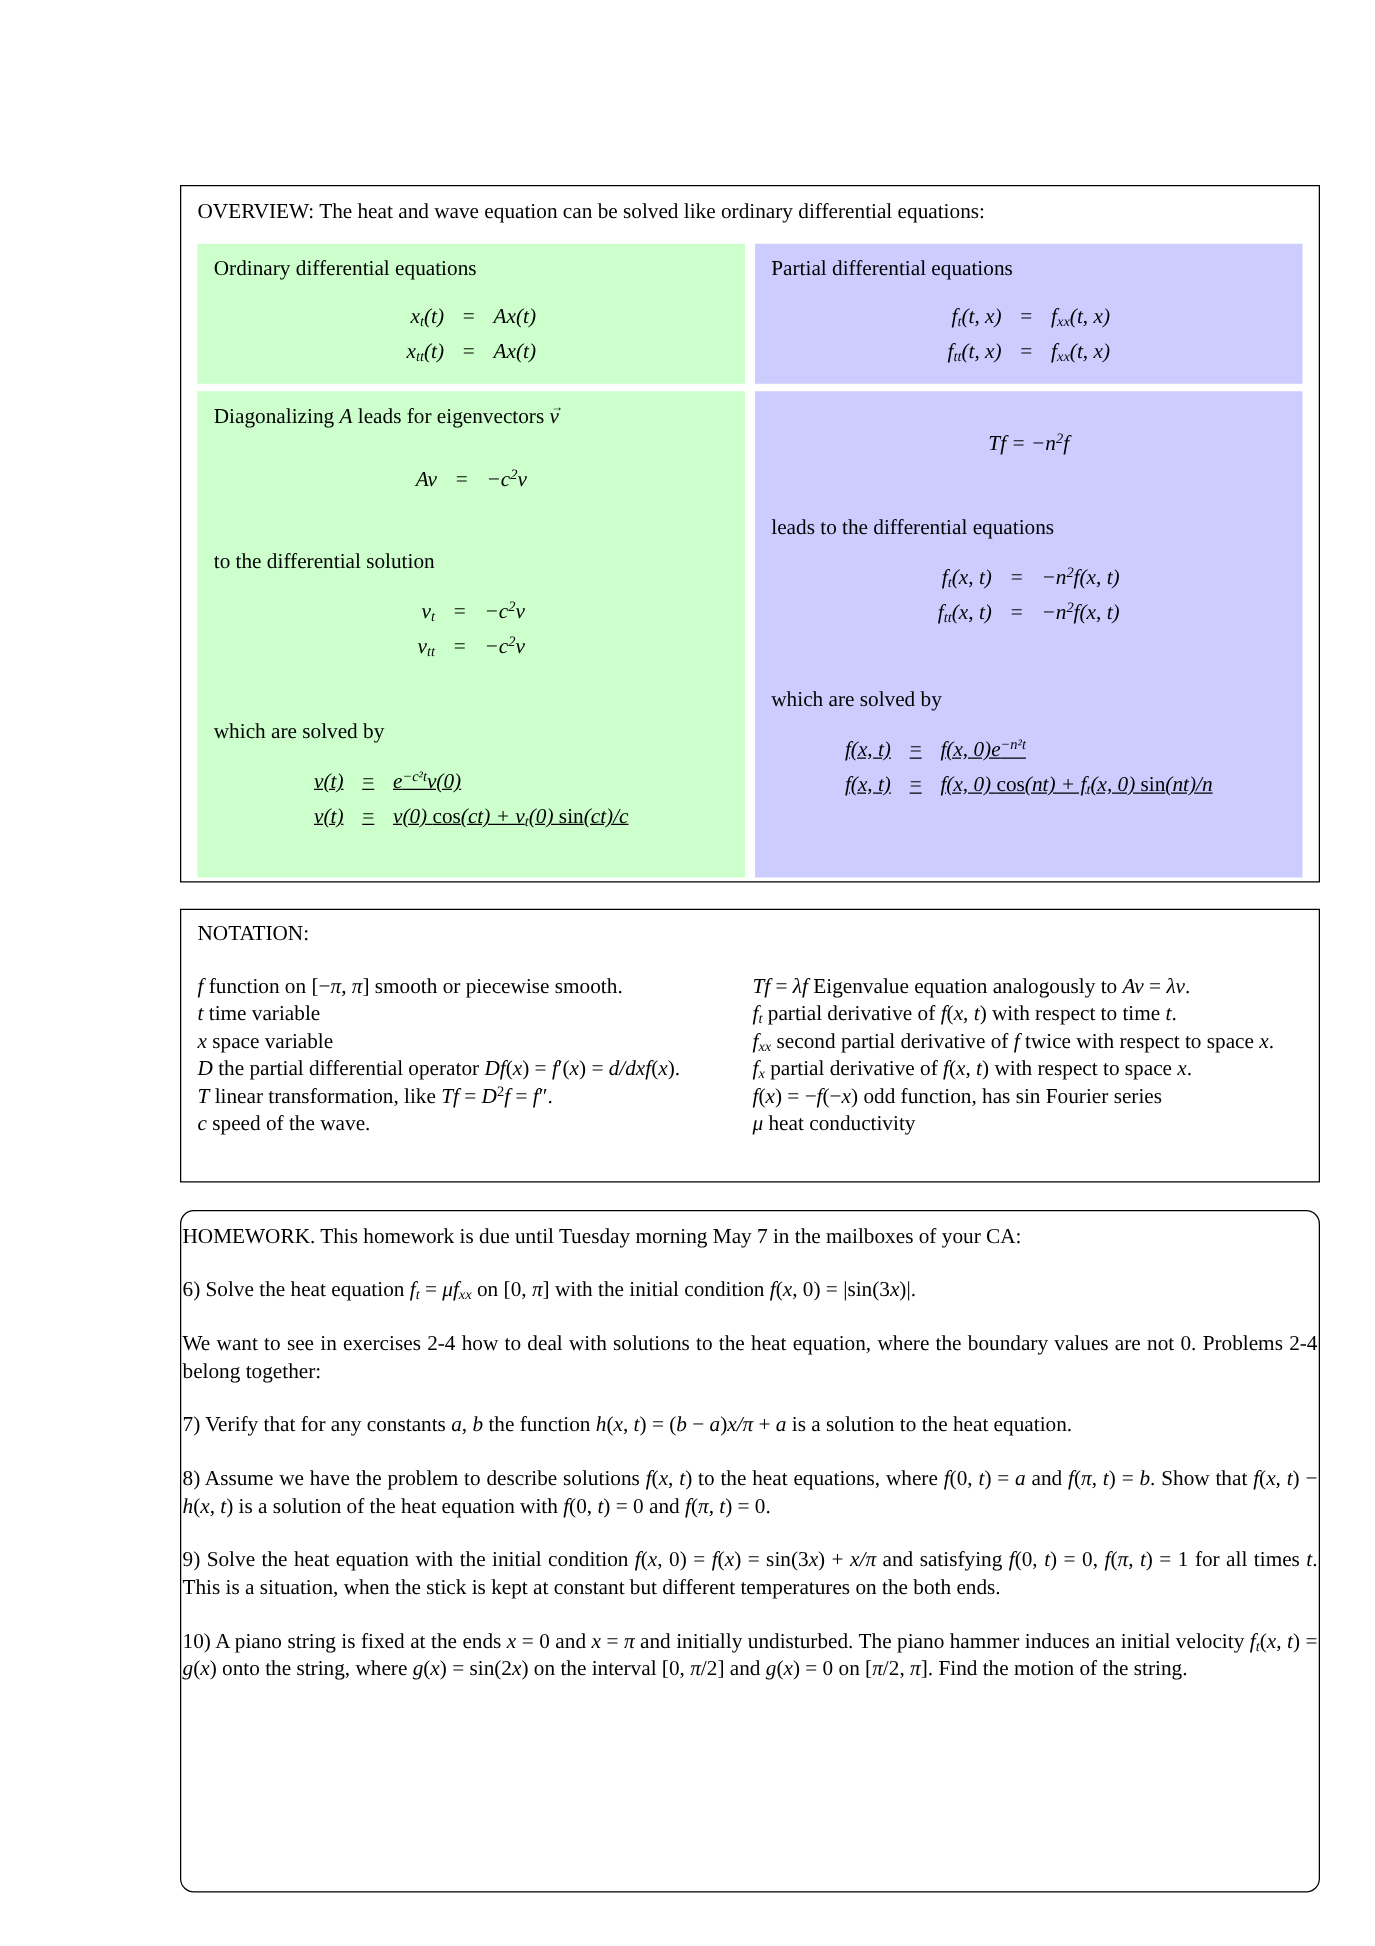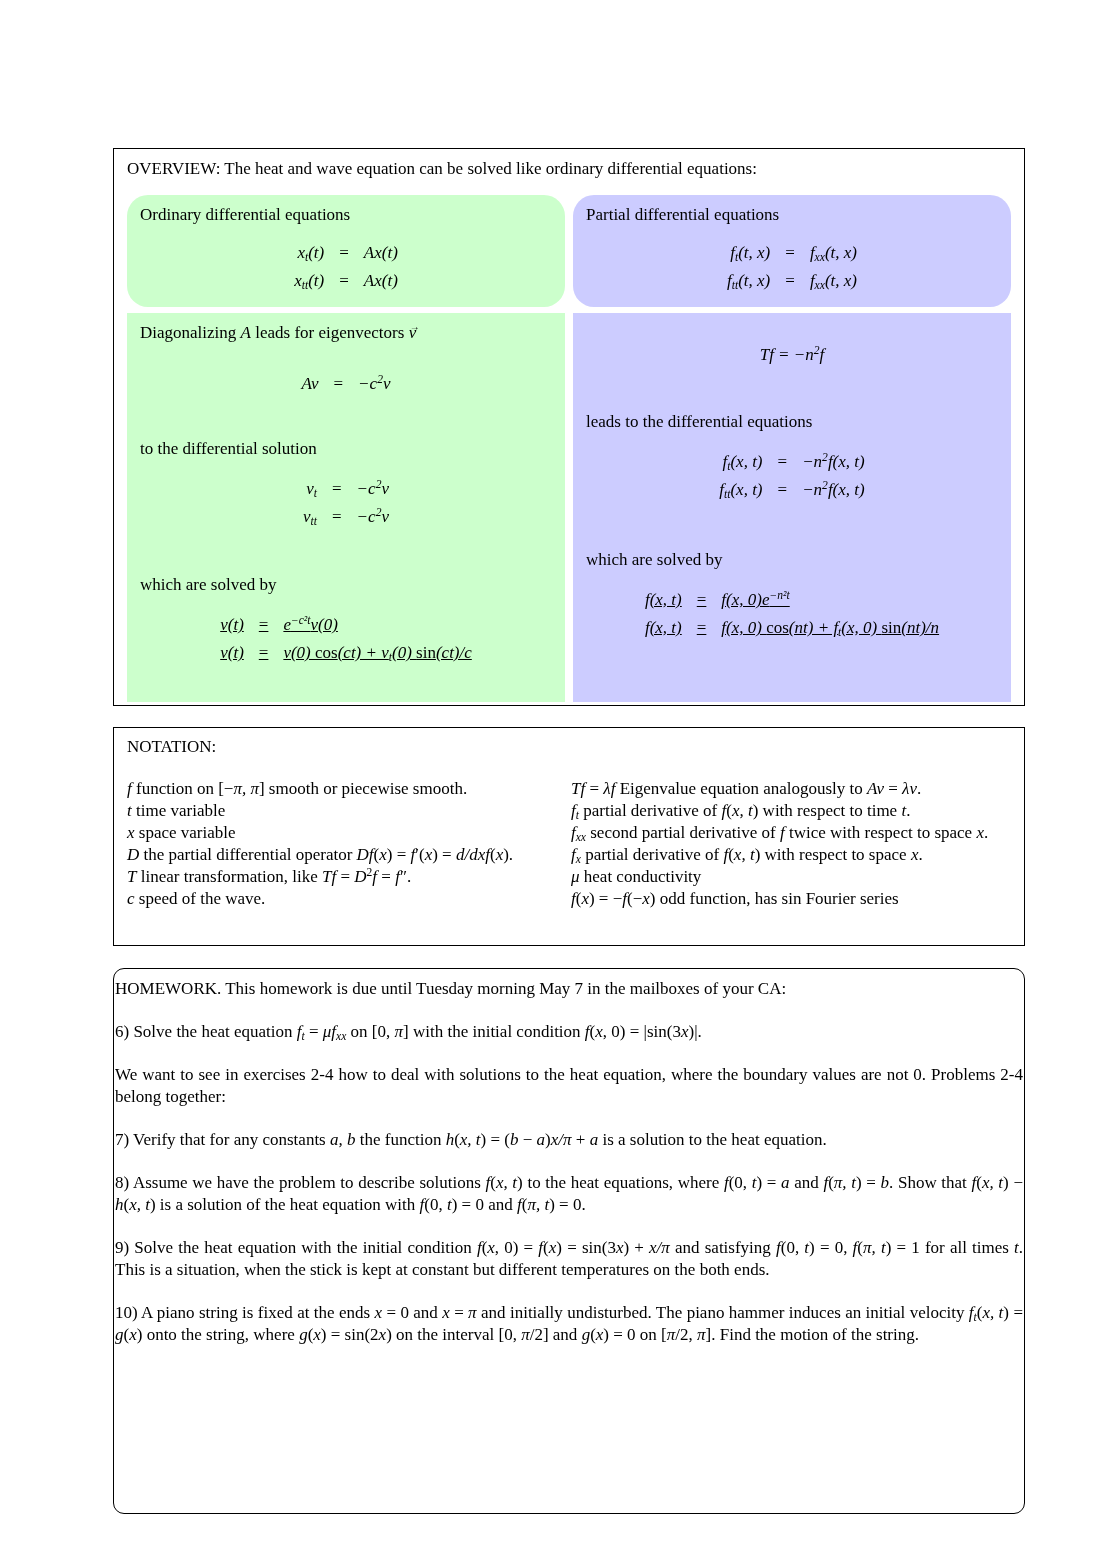--- a/index.html
+++ b/index.html
@@ -3,36 +3,36 @@
 <meta charset="utf-8">
 <style>
   html,body{margin:0;padding:0;background:#ffffff;}
   body{
     width:1100px;height:1557px;
     font-family:"Liberation Serif","DejaVu Serif",serif;
     color:#000000;font-size:17px;
   }
   .page{position:relative;width:1100px;height:1557px;background:#ffffff;overflow:hidden;}
   .box{
-    position:absolute;left:113px;width:912px;
+    position:absolute;left:144px;width:912px;
     border:1.5px solid #000000;background:#ffffff;
     box-sizing:border-box;
   }
   #overview-box{top:148px;height:558px;padding:9px 13px;}
   #notation-box{top:727px;height:219px;padding:8px 13px;overflow:hidden;}
   #homework-box{top:968px;height:546px;padding:9px 1px;overflow:hidden;border-radius:11px;}
 
   .panels{
     display:grid;grid-template-columns:1fr 1fr;
     column-gap:8px;row-gap:6px;margin-top:15px;
   }
   .panel{box-sizing:border-box;padding:9px 13px;overflow:hidden;}
   .green{background:#ccffcc;}
   .purple{background:#ccccff;}
-  .ptop{height:112px;border-radius:21px;}
+  .ptop{height:112px;}
   .pmain{height:389px;}
 
   .phead,.ptext{line-height:22px;}
   .just{text-align:justify;}
 
   .eqs{
     display:grid;grid-template-columns:auto auto auto;
     column-gap:15px;row-gap:3px;
     width:max-content;margin-left:auto;margin-right:auto;
     font-style:italic;line-height:25px;
@@ -166,22 +166,22 @@
         <div><i>x</i> space variable</div>
         <div><i>D</i> the partial differential operator <i>Df</i>(<i>x</i>) = <i>f</i>′(<i>x</i>) = <i>d/dxf</i>(<i>x</i>).</div>
         <div><i>T</i> linear transformation, like <i>Tf</i> = <i>D</i><sup>2</sup><i>f</i> = <i>f</i>″.</div>
         <div><i>c</i> speed of the wave.</div>
       </div>
       <div class="colr just">
         <div><i>Tf</i> = <i>λf</i> Eigenvalue equation analogously to <i>Av</i> = <i>λv</i>.</div>
         <div><i>f<sub>t</sub></i> partial derivative of <i>f</i>(<i>x, t</i>) with respect to time <i>t</i>.</div>
         <div><i>f<sub>xx</sub></i> second partial derivative of <i>f</i> twice with respect to space <i>x</i>.</div>
         <div><i>f<sub>x</sub></i> partial derivative of <i>f</i>(<i>x, t</i>) with respect to space <i>x</i>.</div>
+        <div><i>f</i>(<i>x</i>) = −<i>f</i>(−<i>x</i>) odd function, has sin Fourier series</div>
         <div><i>μ</i> heat conductivity</div>
-        <div><i>f</i>(<i>x</i>) = −<i>f</i>(−<i>x</i>) odd function, has sin Fourier series</div>
       </div>
     </div>
   </section>
 
   <section class="box" id="homework-box">
     <p class="just">HOMEWORK. This homework is due until Tuesday morning May 7 in the mailboxes of your CA:</p>
     <p class="just">6) Solve the heat equation <i>f<sub>t</sub></i> = <i>μf<sub>xx</sub></i> on [0, <i>π</i>] with the initial condition <i>f</i>(<i>x</i>, 0) = |sin(3<i>x</i>)|.</p>
     <p class="just">We want to see in exercises 2-4 how to deal with solutions to the heat equation, where the boundary values are not 0. Problems 2-4 belong together:</p>
     <p class="just">7) Verify that for any constants <i>a, b</i> the function <i>h</i>(<i>x, t</i>) = (<i>b</i> − <i>a</i>)<i>x/π</i> + <i>a</i> is a solution to the heat equation.</p>
     <p class="just">8) Assume we have the problem to describe solutions <i>f</i>(<i>x, t</i>) to the heat equations, where <i>f</i>(0, <i>t</i>) = <i>a</i> and <i>f</i>(<i>π, t</i>) = <i>b</i>. Show that <i>f</i>(<i>x, t</i>) − <i>h</i>(<i>x, t</i>) is a solution of the heat equation with <i>f</i>(0, <i>t</i>) = 0 and <i>f</i>(<i>π, t</i>) = 0.</p>

